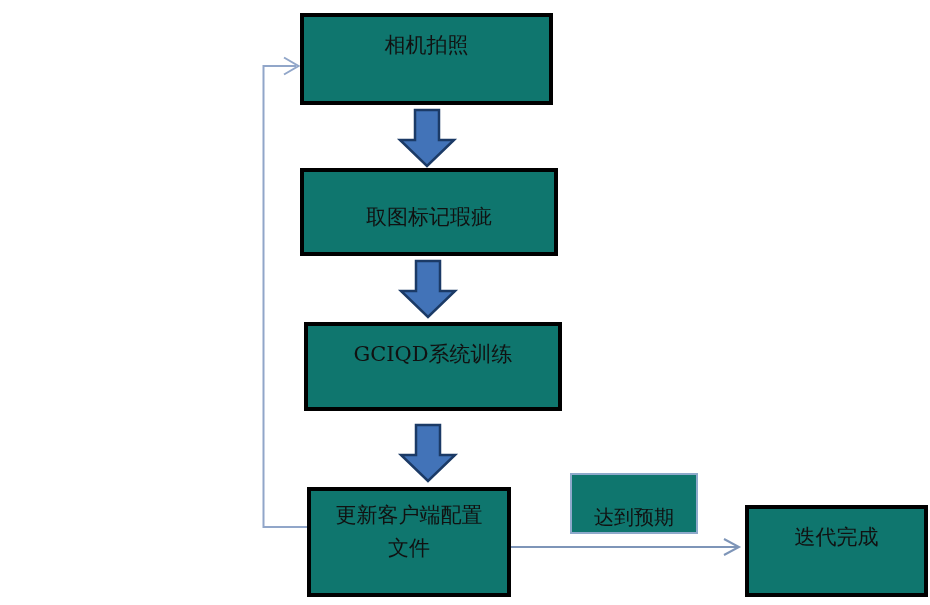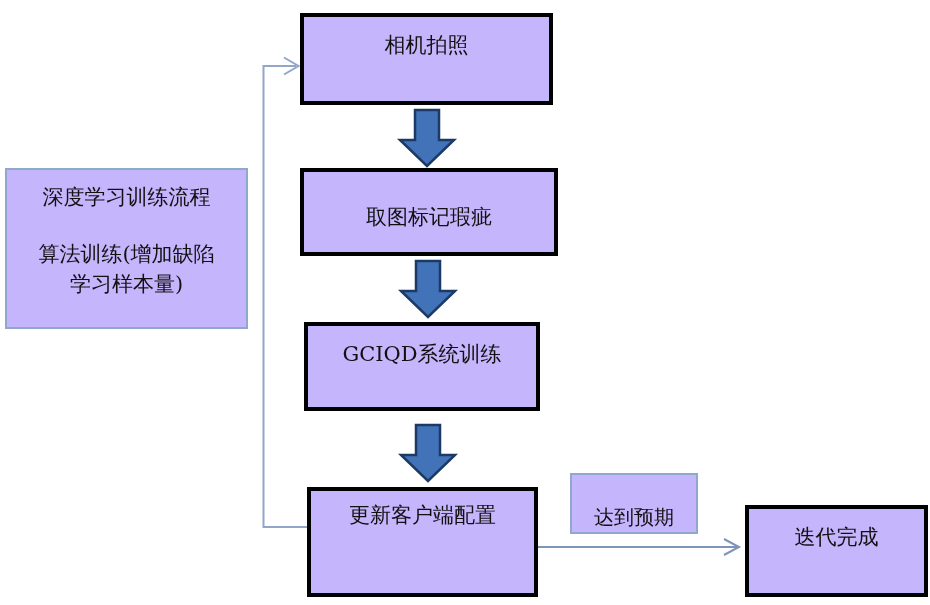--- a/index.html
+++ b/index.html
@@ -18,38 +18,38 @@
   .connector-layer {
     position: absolute;
     left: 0; top: 0;
     width: 930px;
     height: 605px;
     z-index: 0;
   }
   .node {
     position: absolute;
     box-sizing: border-box;
-    background: #c4b5fd;
+    background: #0f766e;
     text-align: center;
     color: #111111;
     z-index: 1;
     line-height: 1.45;
   }
   .process {
     border: 4px solid #000000;
     font-size: 21px;
   }
   .light {
     border: 2px solid #8ea9cb;
     font-size: 21px;
   }
   .box-camera  { left: 300px; top: 13px;  width: 253px; height: 92px;  padding-top: 13px; }
   .box-mark    { left: 300px; top: 168px; width: 258px; height: 88px;  padding-top: 30px; }
-  .box-train   { left: 304px; top: 322px; width: 236px; height: 89px;  padding-top: 13px; }
-  .box-update  { left: 307px; top: 487px; width: 231px; height: 110px; padding-top: 8px; line-height: 33px; }
+  .box-train   { left: 304px; top: 322px; width: 258px; height: 89px;  padding-top: 13px; }
+  .box-update  { left: 307px; top: 487px; width: 204px; height: 110px; padding-top: 8px; line-height: 33px; }
   .box-note    { left: 5px;   top: 168px; width: 243px; height: 161px; padding-top: 12px; line-height: 30px; }
   .box-expect  { left: 570px; top: 473px; width: 128px; height: 61px;  padding-top: 28px; font-size: 20px; }
   .box-done    { left: 745px; top: 505px; width: 183px; height: 92px;  padding-top: 13px; }
   .note-gap { margin-top: 27px; }
 </style>
 </head>
 <body>
 
 <div class="stage">
 
@@ -76,27 +76,23 @@
   <div class="node process box-mark">
     <span>取图标记瑕疵</span>
   </div>
 
   <div class="node process box-train">
     <span>GCIQD系统训练</span>
   </div>
 
   <div class="node process box-update">
     <div>更新客户端配置</div>
+    <div>文件</div>
   </div>
 
-  <div class="node light box-note">
-    <div>深度学习训练流程</div>
-    <div class="note-gap">算法训练(增加缺陷</div>
-    <div>学习样本量)</div>
-  </div>
 
   <div class="node light box-expect">
     <span>达到预期</span>
   </div>
 
   <div class="node process box-done">
     <span>迭代完成</span>
   </div>
 
 </div>

